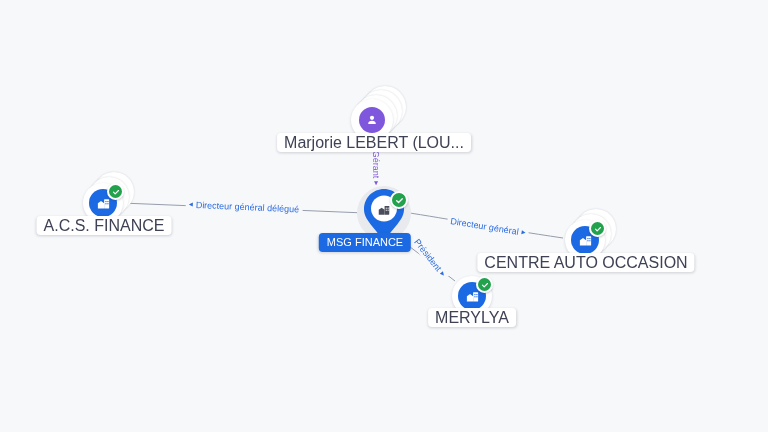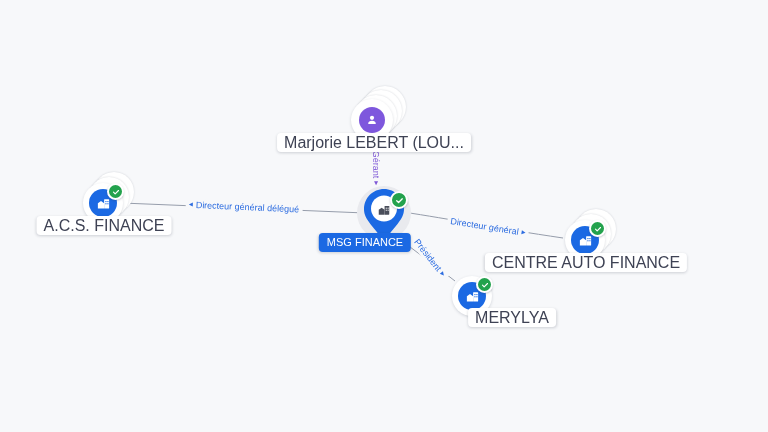--- a/index.html
+++ b/index.html
@@ -157,36 +157,36 @@
         <rect class="win" x="15" y="11.5" width="1.8" height="1.8"></rect>
         <rect class="win" x="18.2" y="11.5" width="1.8" height="1.8"></rect>
         <path d="M3 20v-8.3L8 8l5 3.7V20z"></path>
       </svg>
     </div>
     <div class="badge" style="left:589px;top:220px;width:13px;height:13px;">
       <svg width="8" height="8" viewBox="0 0 24 24">
           <path d="M4.5 12.5l5 5 10-10" stroke="#ffffff" stroke-width="3.4" fill="none" stroke-linecap="round" stroke-linejoin="round"></path>
         </svg>
     </div>
-    <div class="chip" style="left:586px;top:253px;">CENTRE AUTO FINANCE</div>
+    <div class="chip" style="left:586px;top:253px;">CENTRE AUTO OCCASION</div>
   </div>
 
   <div class="node">
     <div class="circle white-circle" style="left:452px;top:276px;width:40px;height:40px;z-index:10;"></div>
     <div class="circle inner blue" style="left:458px;top:282px;width:28px;height:28px;z-index:11;">
       <svg width="15" height="15" viewBox="0 0 24 24" fill="#ffffff">
         <rect x="13" y="5" width="8" height="15" rx="0.8"></rect>
         <rect class="win" x="15" y="8" width="1.8" height="1.8"></rect>
         <rect class="win" x="18.2" y="8" width="1.8" height="1.8"></rect>
         <rect class="win" x="15" y="11.5" width="1.8" height="1.8"></rect>
         <rect class="win" x="18.2" y="11.5" width="1.8" height="1.8"></rect>
         <path d="M3 20v-8.3L8 8l5 3.7V20z"></path>
       </svg>
     </div>
     <div class="badge" style="left:476px;top:276px;width:13px;height:13px;">
       <svg width="8" height="8" viewBox="0 0 24 24">
           <path d="M4.5 12.5l5 5 10-10" stroke="#ffffff" stroke-width="3.4" fill="none" stroke-linecap="round" stroke-linejoin="round"></path>
         </svg>
     </div>
-    <div class="chip" style="left:472px;top:308px;margin-left:40px;">MERYLYA</div>
+    <div class="chip" style="left:472px;top:308px;">MERYLYA</div>
   </div>
 
 </div>
 
 </body></html>

